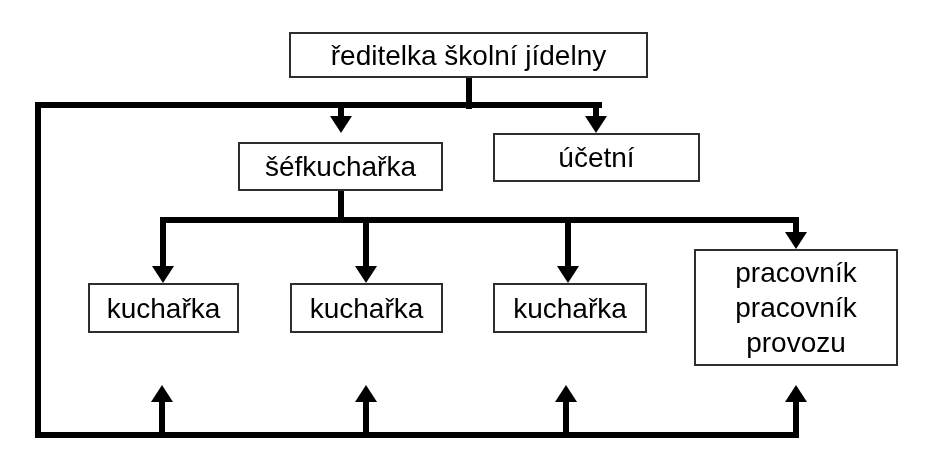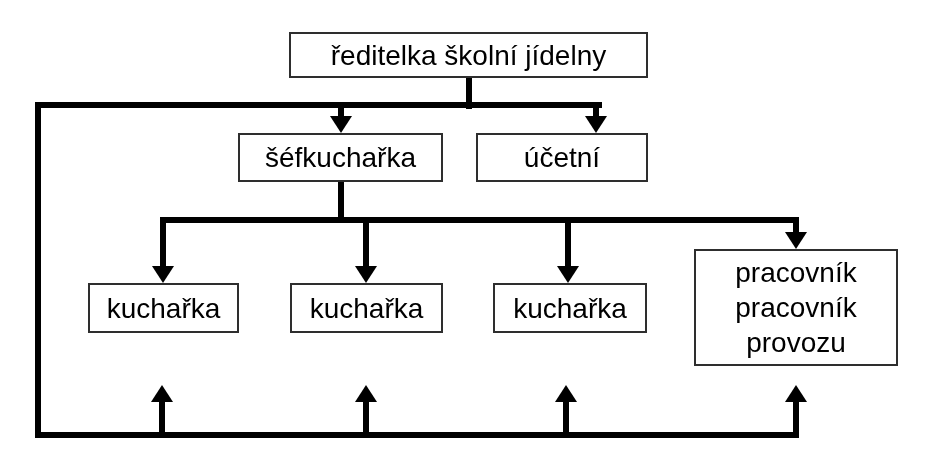--- a/index.html
+++ b/index.html
@@ -89,23 +89,23 @@
   <div class="ah up" style="left:355px; top:385px;"></div>
 
   <div class="ln" style="left:563px; top:401px; width:6px; height:37px;"></div>
   <div class="ah up" style="left:555px; top:385px;"></div>
 
   <div class="ln" style="left:793px; top:401px; width:6px; height:37px;"></div>
   <div class="ah up" style="left:785px; top:385px;"></div>
 
   <div class="node" style="left:289px; top:32px;  width:359px; height:46px;">ředitelka školní jídelny</div>
 
-  <div class="node" style="left:238px; top:133px; width:205px; height:49px;">šéfkuchařka</div>
+  <div class="node" style="left:238px; top:142px; width:205px; height:49px;">šéfkuchařka</div>
 
-  <div class="node" style="left:476px; top:133px; width:172px; height:49px;">účetní</div>
+  <div class="node" style="left:493px; top:133px; width:207px; height:49px;">účetní</div>
 
   <div class="node" style="left:88px;  top:283px; width:151px; height:50px;">kuchařka</div>
 
   <div class="node" style="left:290px; top:283px; width:153px; height:50px;">kuchařka</div>
 
   <div class="node" style="left:493px; top:283px; width:154px; height:50px;">kuchařka</div>
 
   <div class="node multiline" style="left:694px; top:249px; width:204px; height:117px;">pracovník pracovník provozu</div>
 
 </div>

